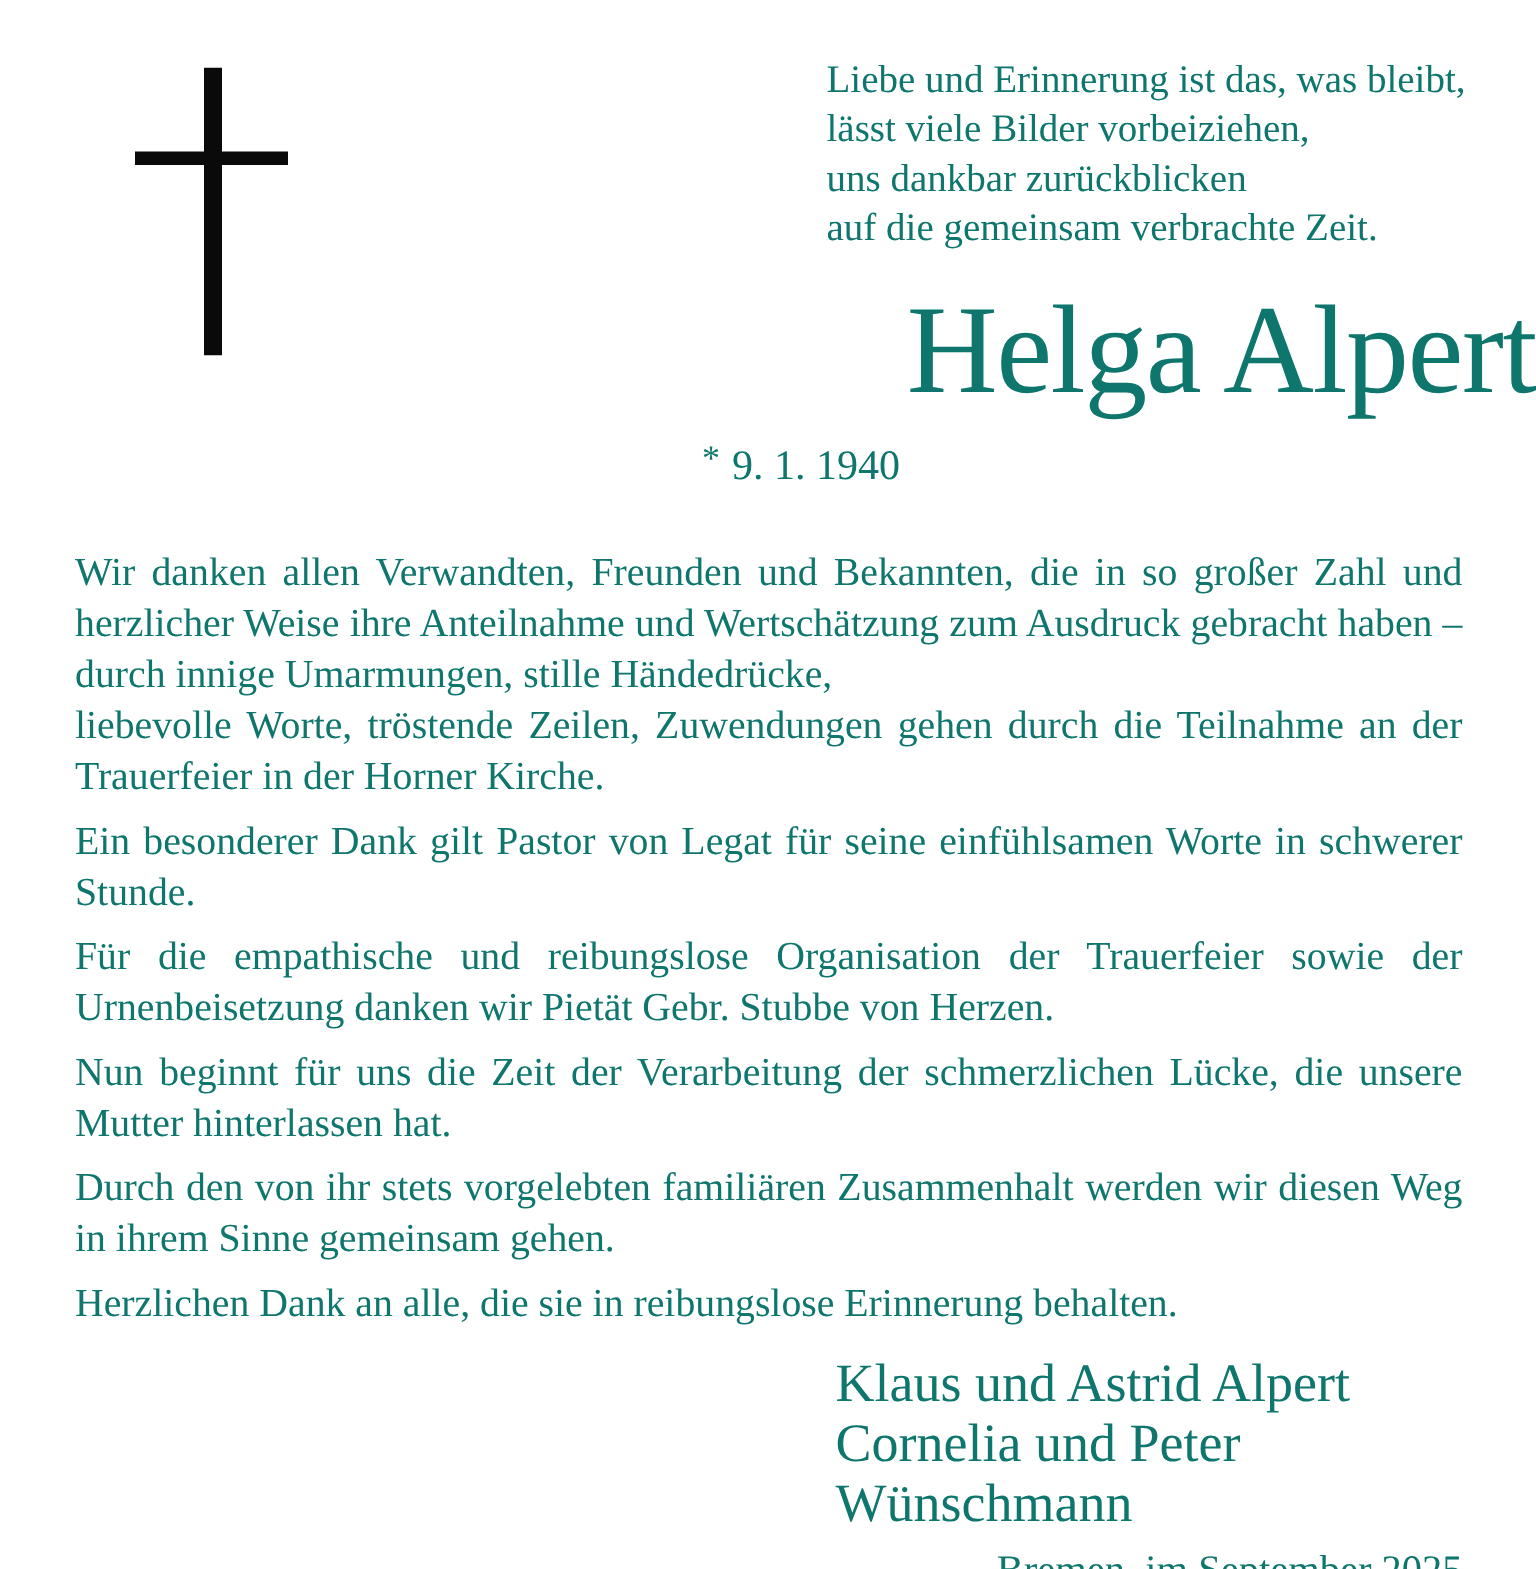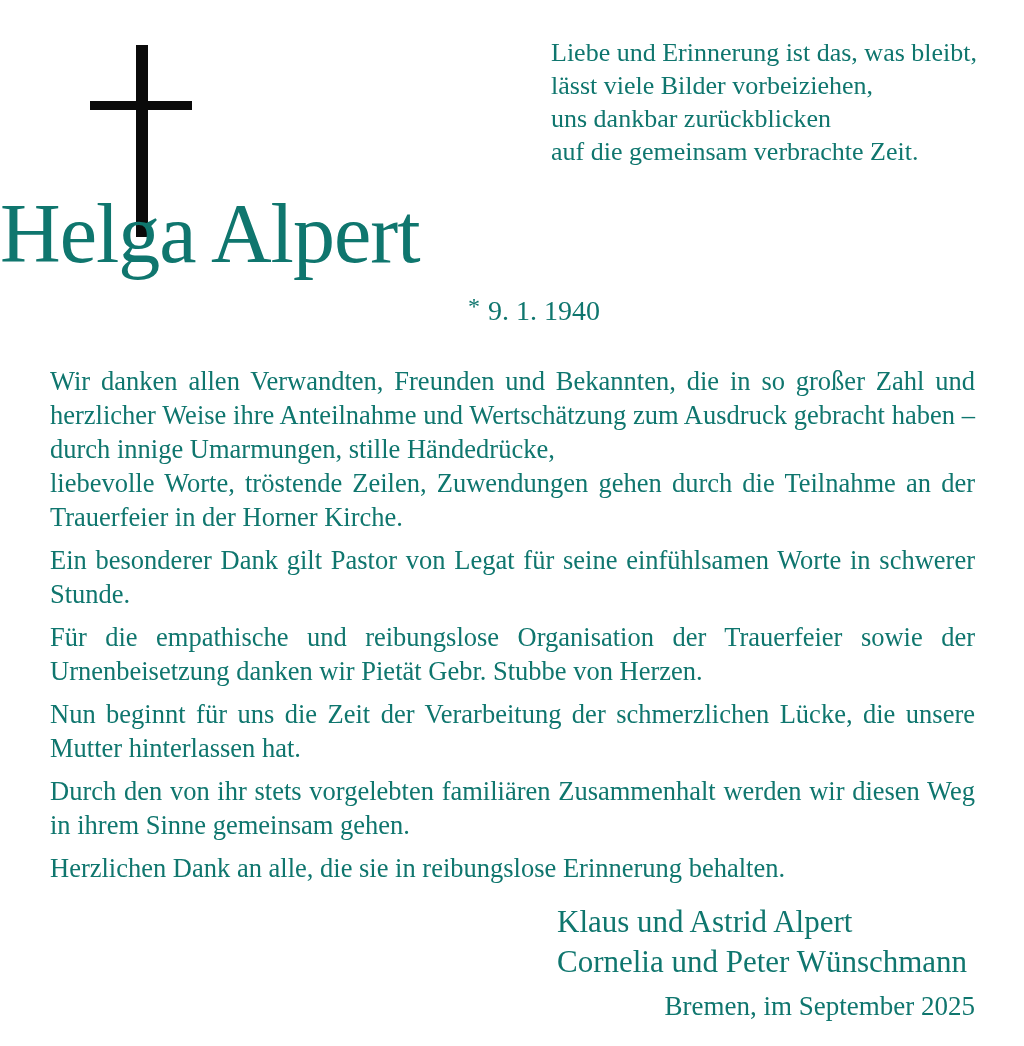--- a/index.html
+++ b/index.html
@@ -27,21 +27,21 @@
     top: 36px;
     font-size: 26px;
     line-height: 33px;
     white-space: nowrap;
   }
   .name {
     position: absolute;
     top: 192px;
     left: 0;
     right: 0;
-    text-align: left;
+    text-align: right;
     font-size: 84px;
     line-height: 1;
     letter-spacing: -1px;
   }
   .dates {
     position: absolute;
     top: 293px;
     left: 0;
     right: 0;
     display: flex;
@@ -68,21 +68,21 @@
     text-align: justify;
   }
   .content p { margin: 0 0 9px 0; }
   .content p.joined { margin-bottom: 0; }
 
   
   .signatures {
     margin-top: 17px;
     padding-left: 507px;
     text-align: left;
-    font-size: 31px;
+    font-size: 36px;
     line-height: 40px;
   }
   .place-date {
     margin-top: 7px;
     font-size: 27px;
     text-align: right;
   }
 </style>
 </head>
 <body>

